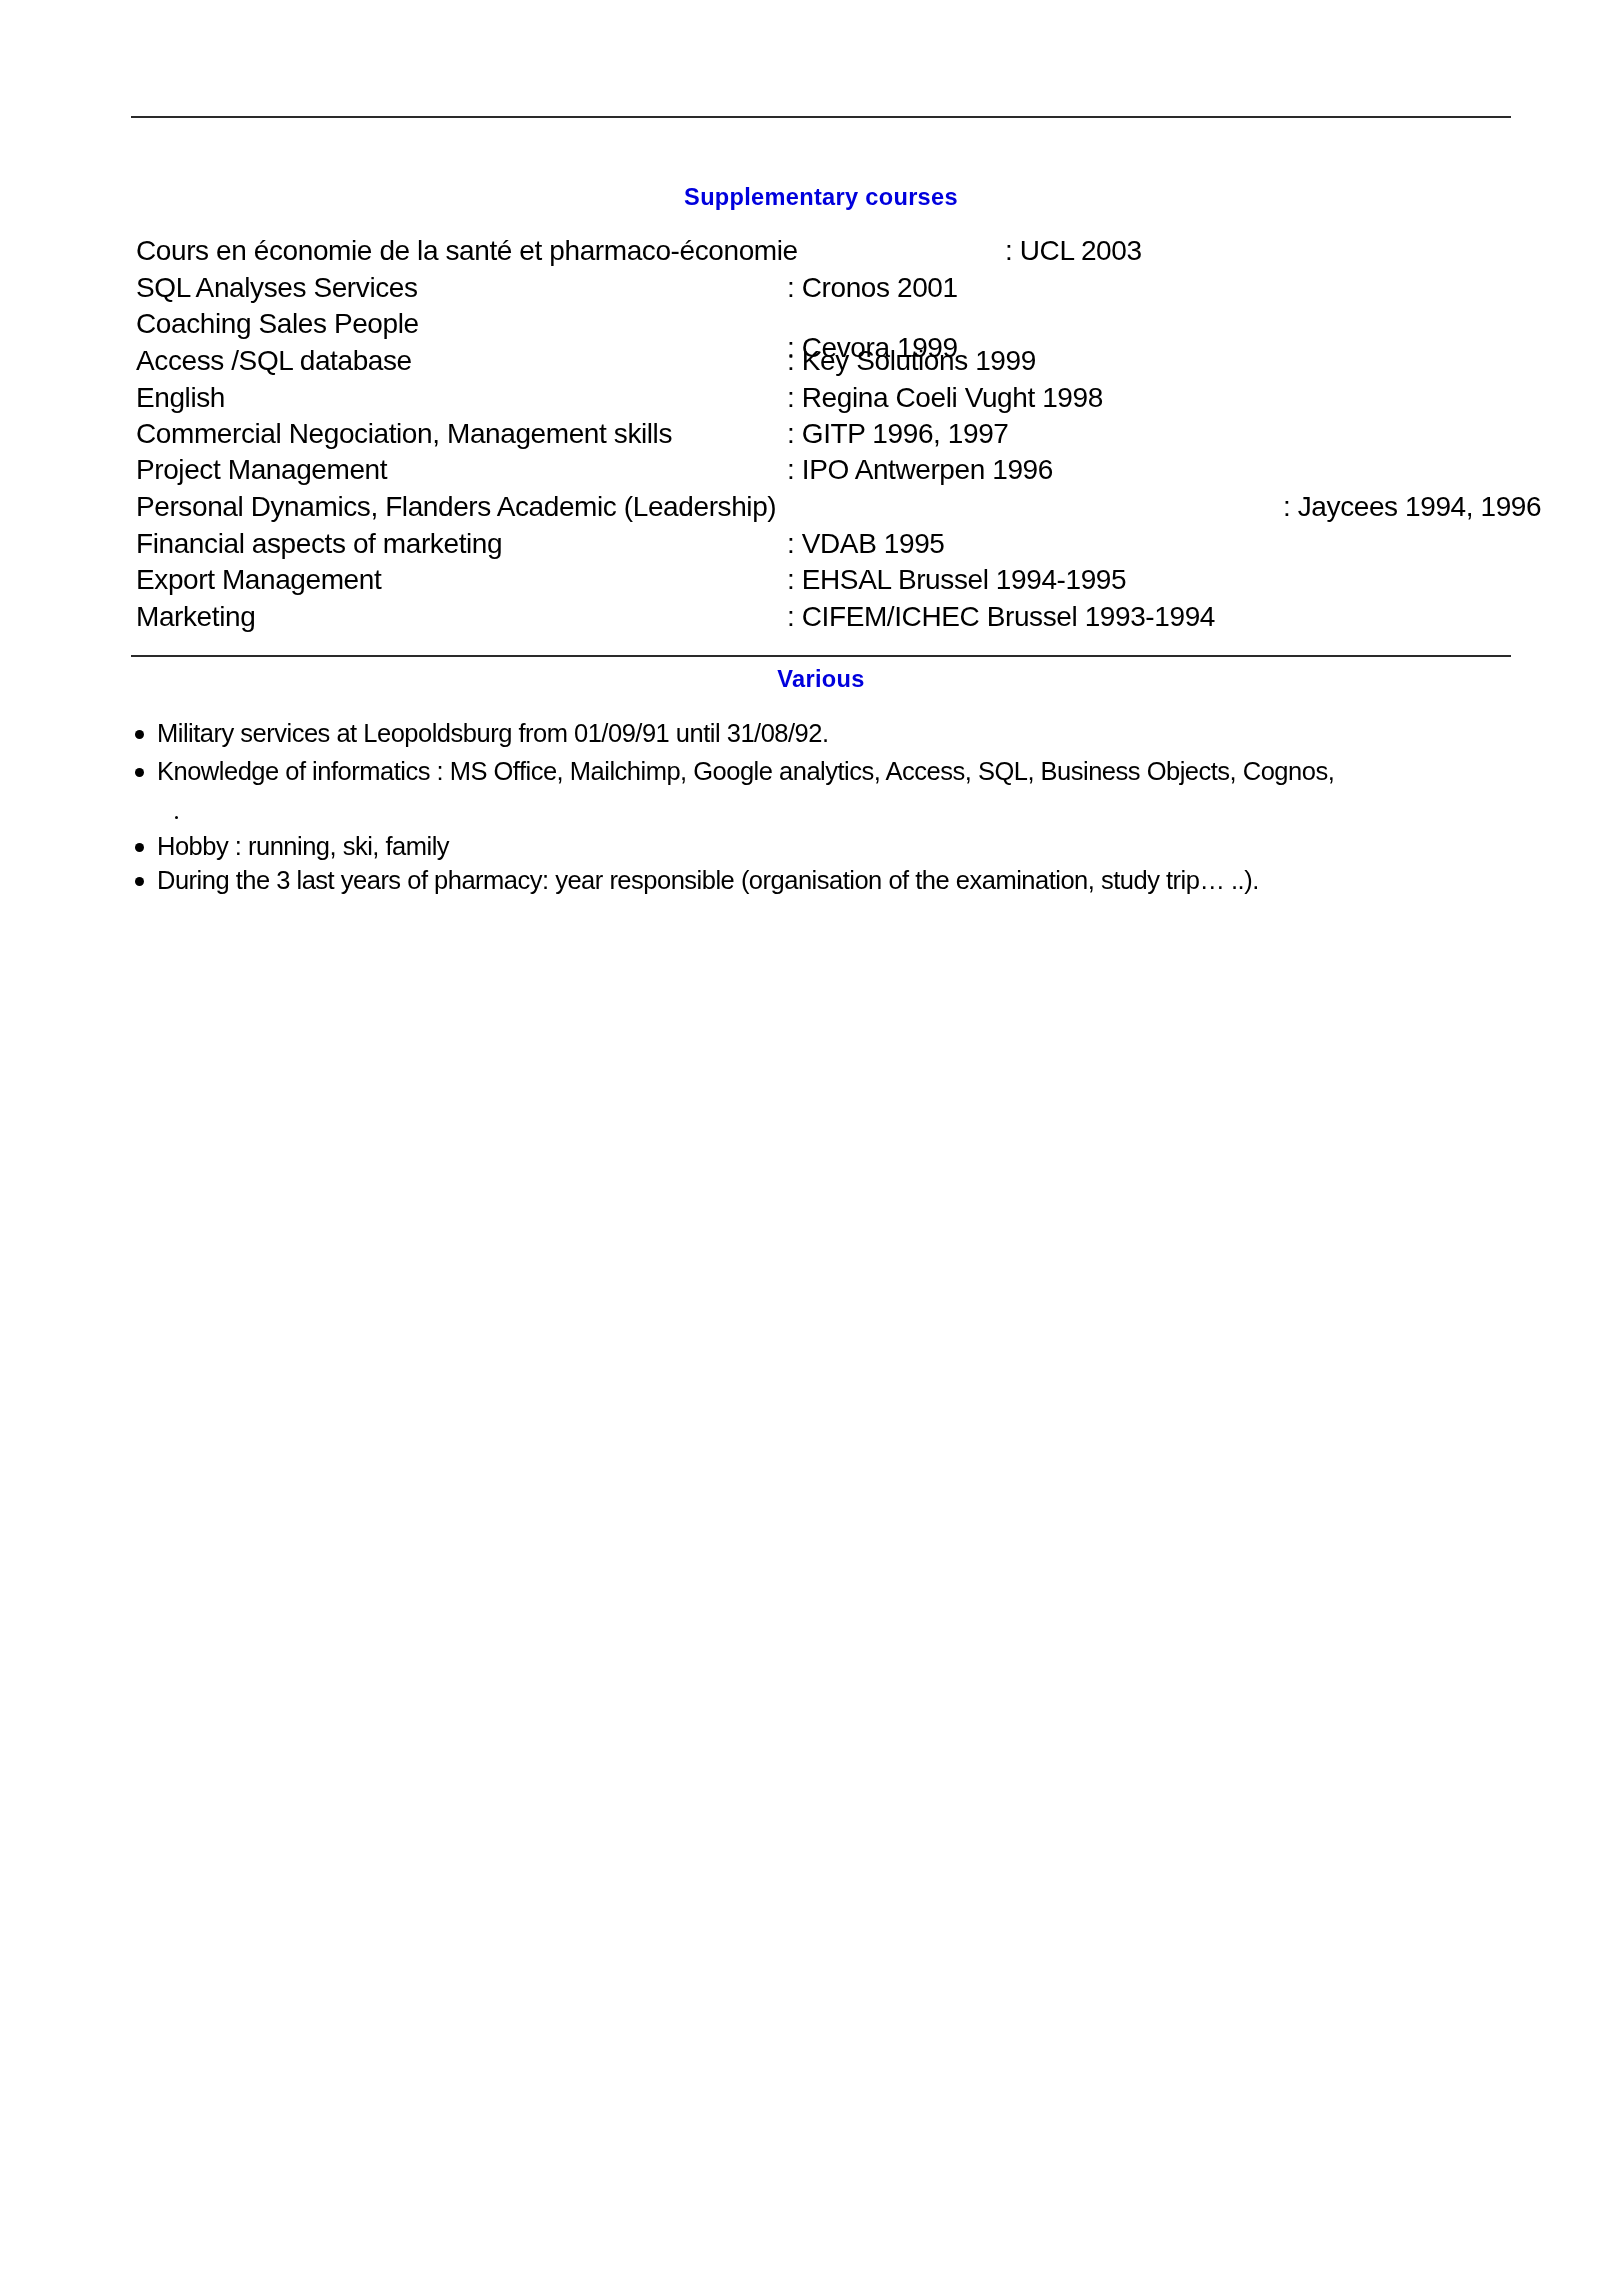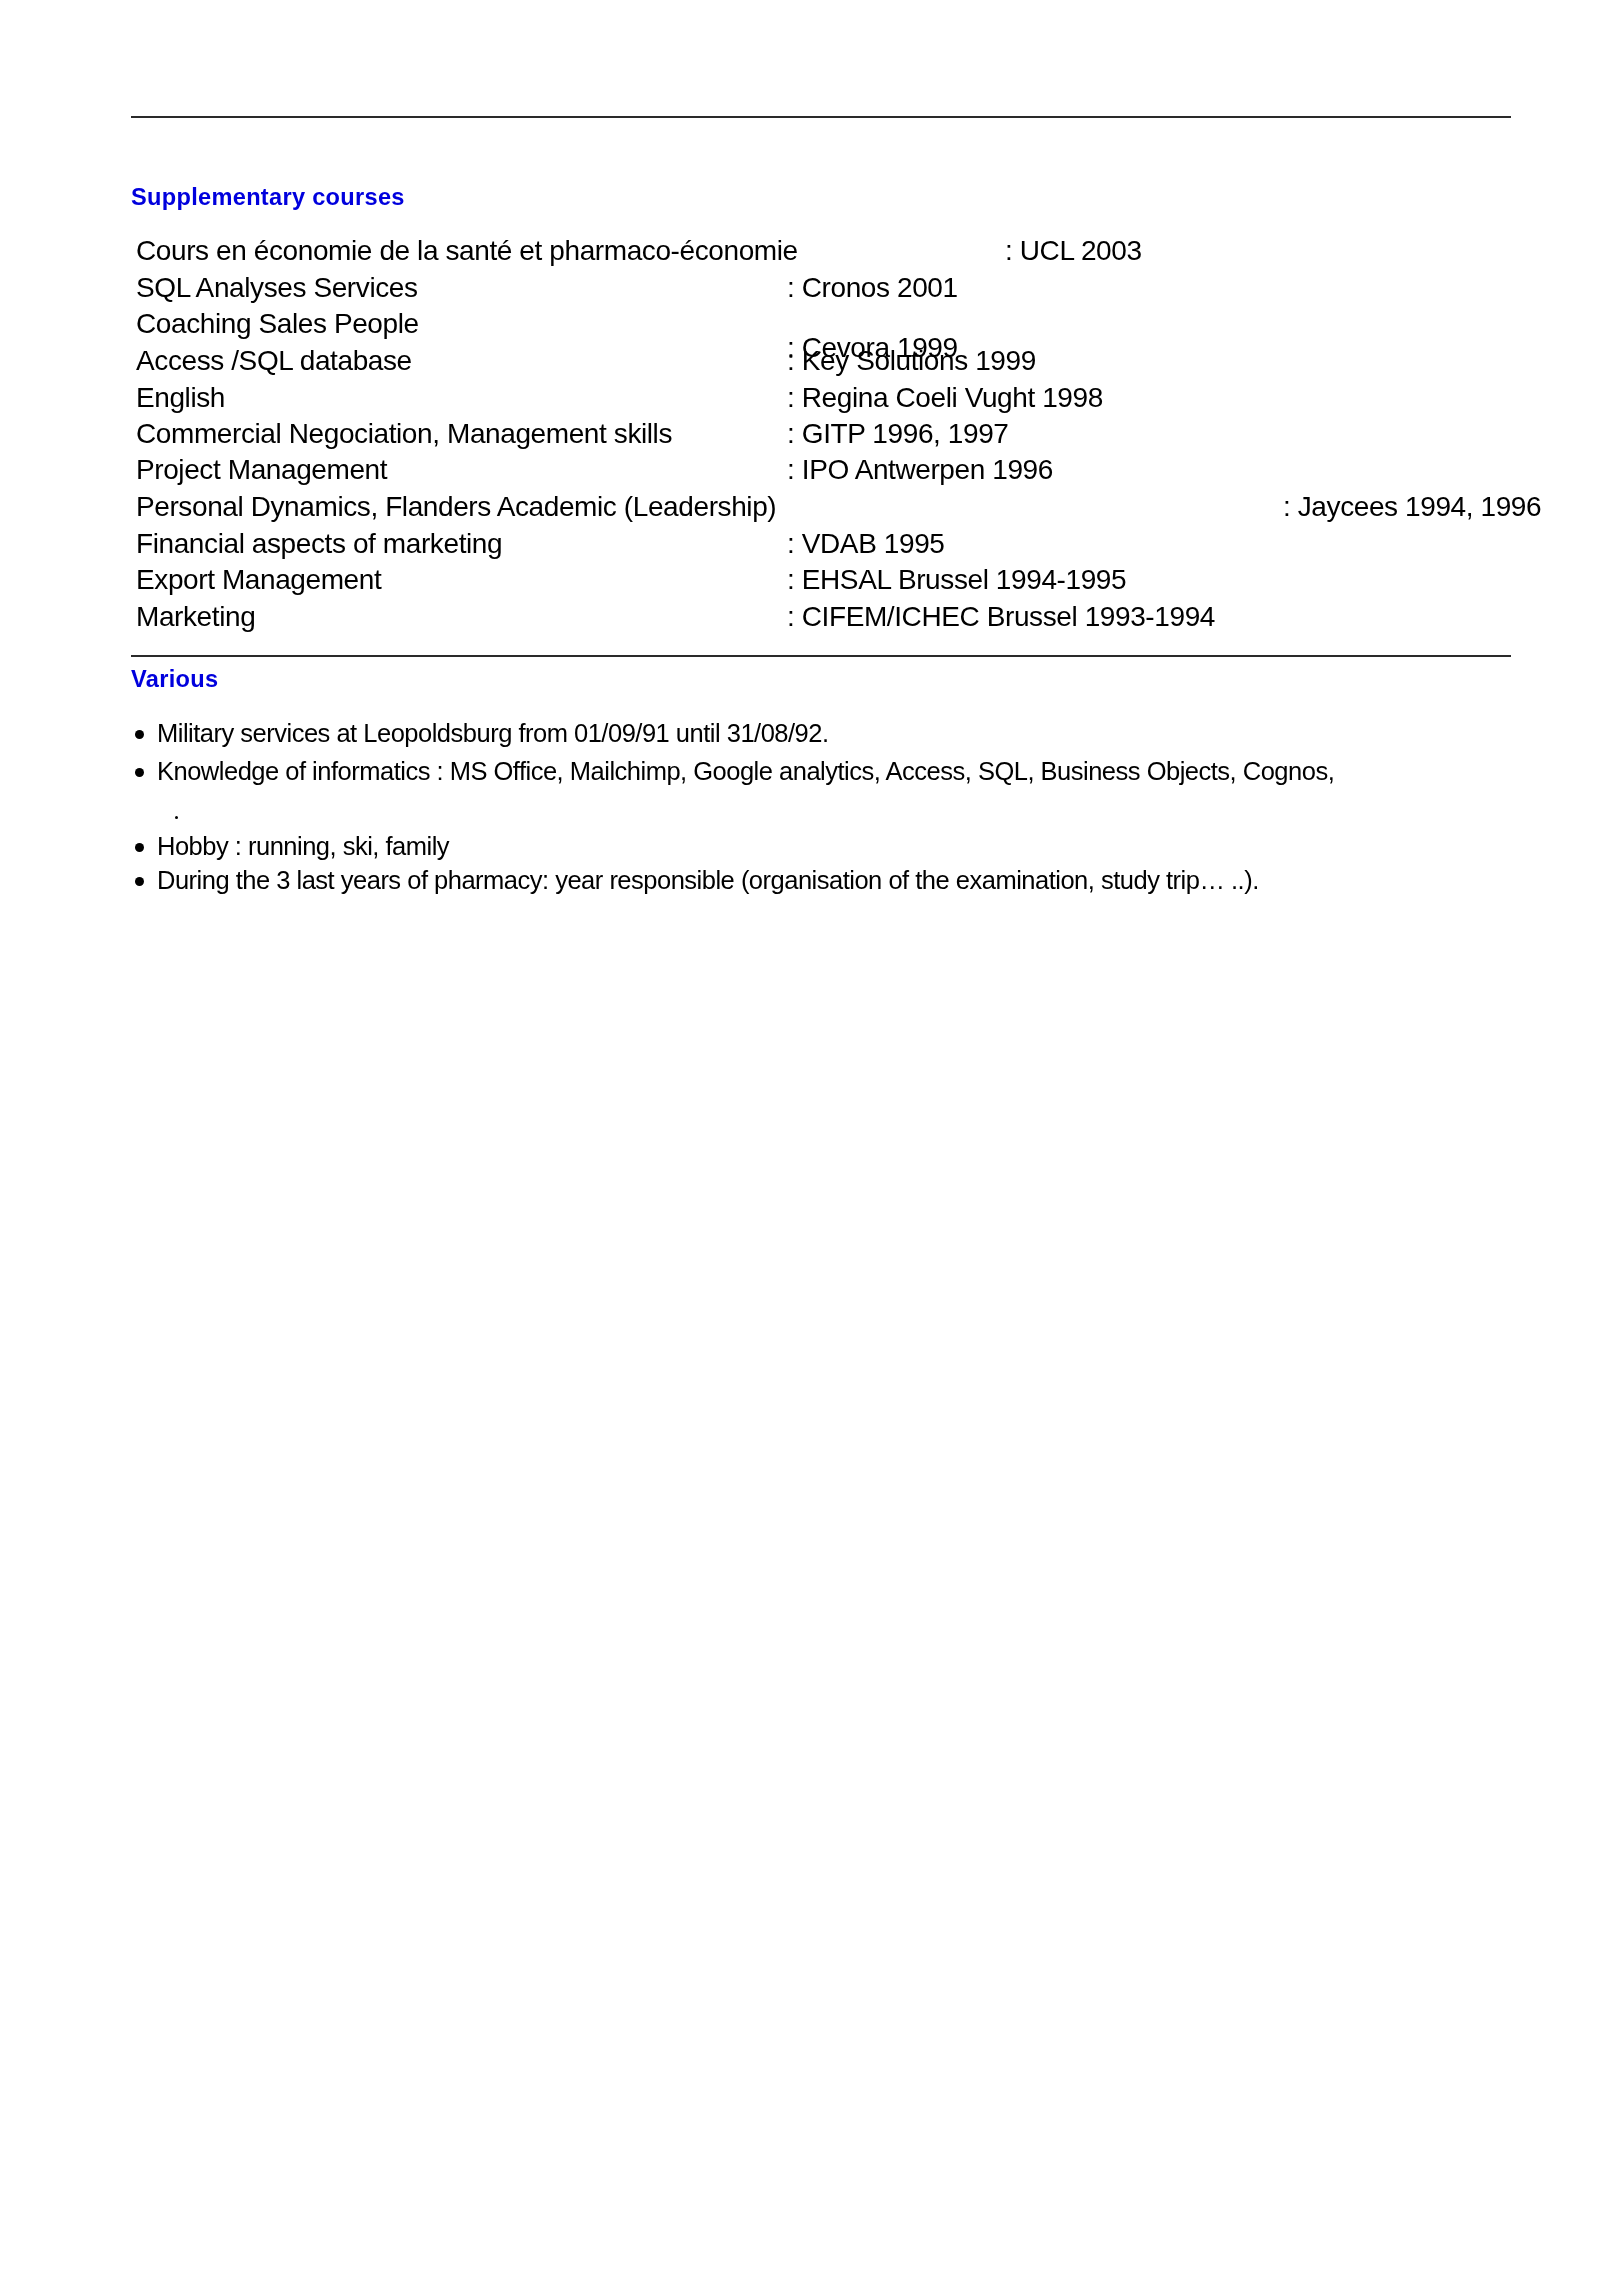--- a/index.html
+++ b/index.html
@@ -5,21 +5,21 @@
   html, body { margin: 0; padding: 0; background: #ffffff; }
   body {
     width: 1623px; height: 2295px; position: relative; overflow: hidden;
     font-family: "Liberation Sans", sans-serif; color: #000000;
   }
   .rule {
     position: absolute; left: 131px; width: 1380px; height: 2px;
     background: #2a2a2a;
   }
   .heading {
-    position: absolute; left: 131px; width: 1380px; 
+    position: absolute; left: 131px; width: 1380px; text-align: center;
     font-family: "Liberation Sans", sans-serif; font-weight: bold;
     font-size: 23.6px; line-height: 23.6px; color: #0000dd; letter-spacing: 0.3px;
     white-space: nowrap;
   }
   .row {
     position: absolute; left: 0; width: 1623px; height: 25.5px;
     font-size: 28px; line-height: 25.5px; white-space: nowrap;
     letter-spacing: -0.4px;
   }
   .row .label { position: absolute; left: 136px; top: 0; }

